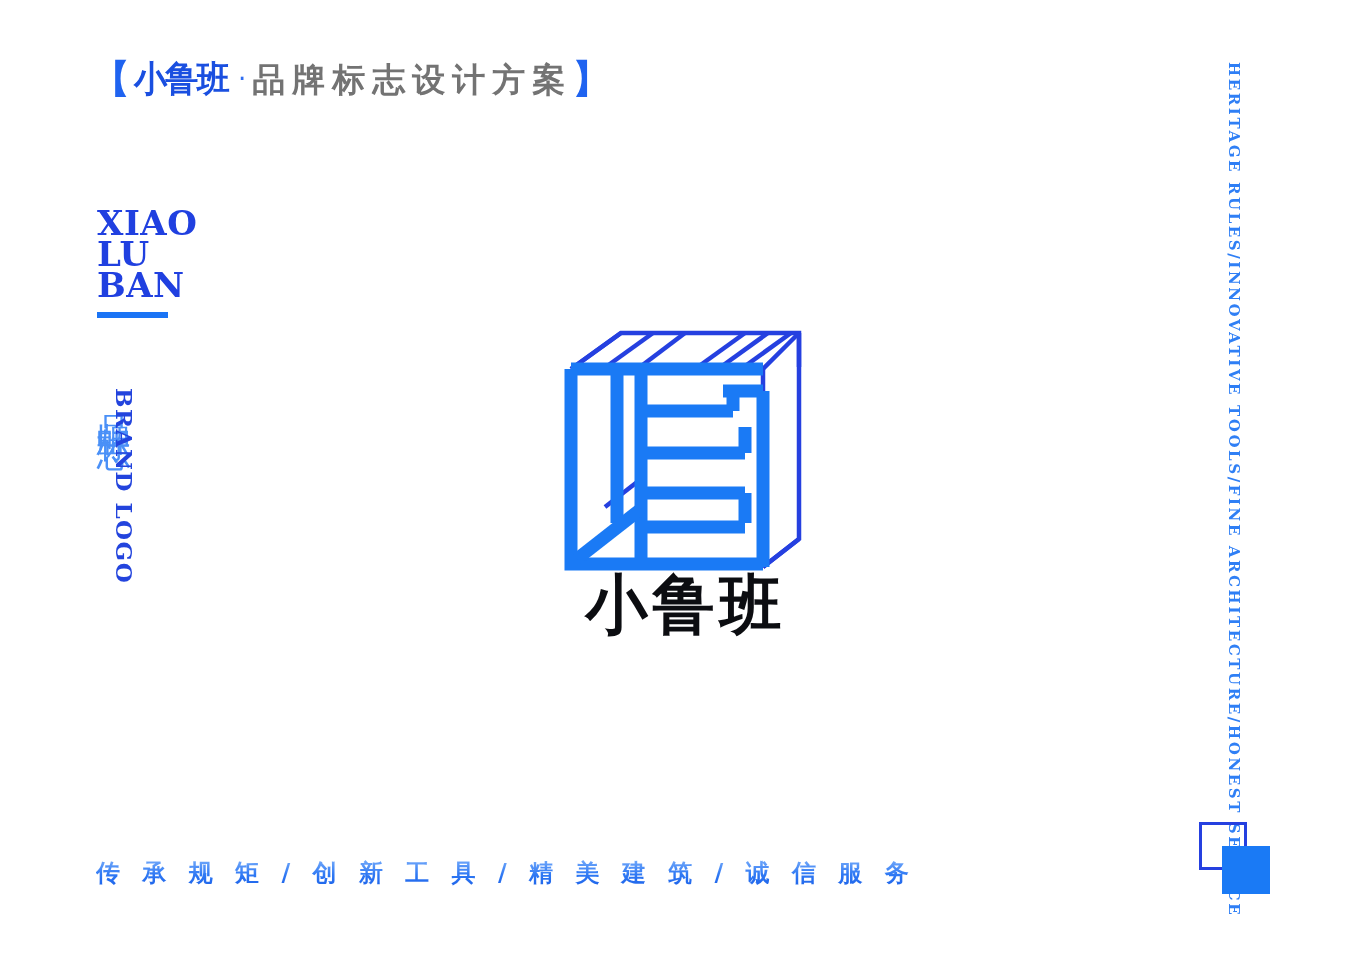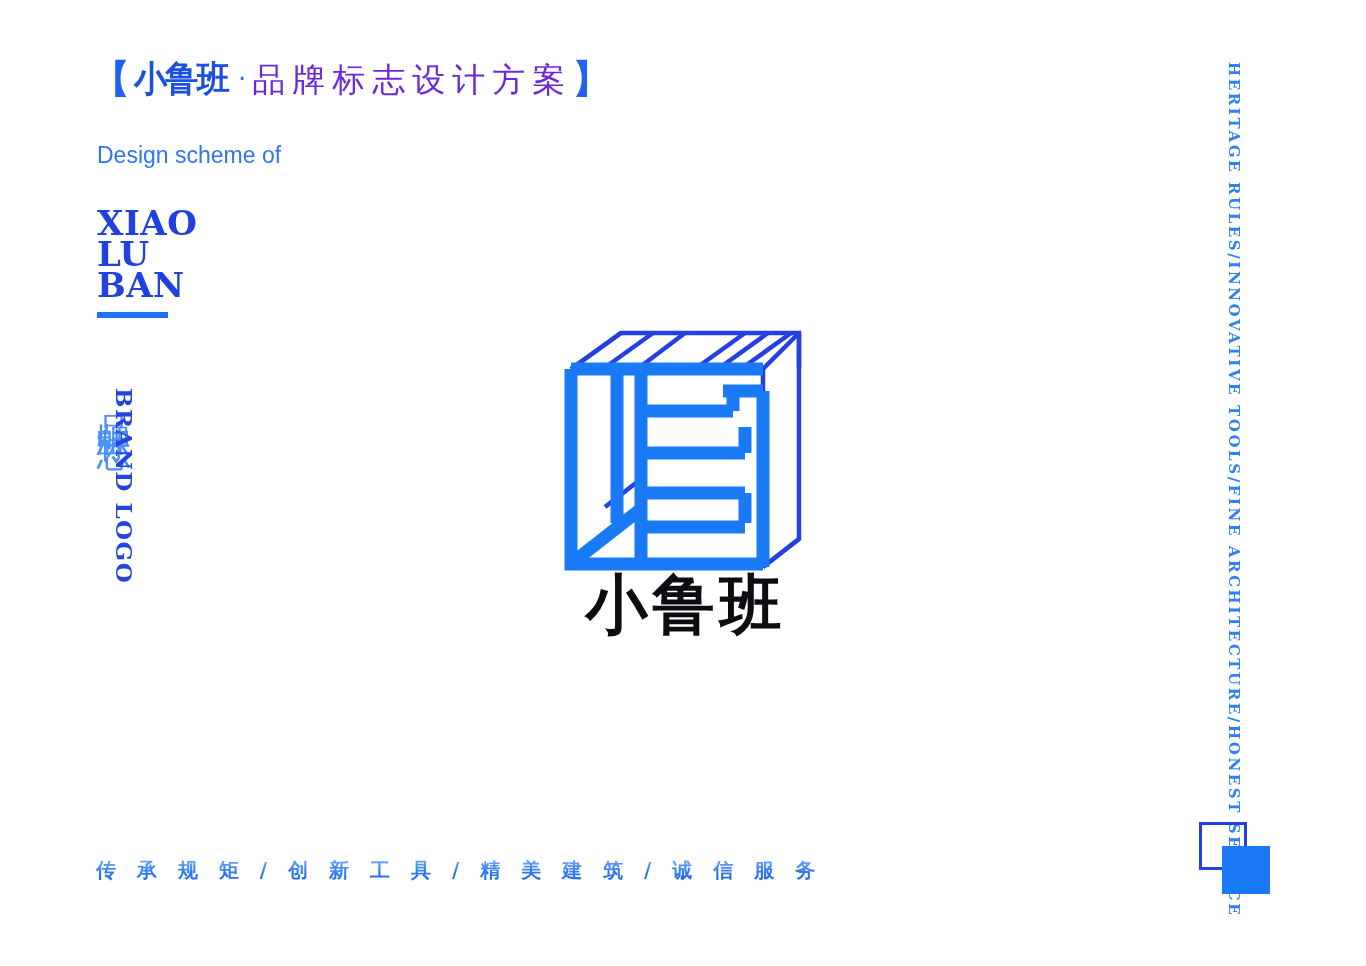--- a/index.html
+++ b/index.html
@@ -45,22 +45,22 @@
   #header-title .dot {
     font-family: "DejaVu Sans", sans-serif;
     font-size: 26px;
     color: #2f6ef2;
     vertical-align: middle;
     padding: 0 6px;
   }
   #header-title .sub-cn {
     font-family: "DejaVu Serif", "Liberation Serif", serif;
     font-size: 33px;
-    font-weight: 400;
-    color: #6d28d9;
+    font-weight: 700;
+    color: #737373;
     letter-spacing: 7px;
     vertical-align: middle;
   }
 
   
   #intro-en {
     position: absolute;
     left: 97px;
     top: 140px;
     font-family: "Liberation Sans", sans-serif;
@@ -162,21 +162,21 @@
     transform: scaleY(1.05);
     transform-origin: center top;
   }
 
   
   #tagline {
     position: absolute;
     left: 96px;
     top: 857px;
     font-family: "DejaVu Serif", "Liberation Serif", serif;
-    font-size: 20px;
+    font-size: 24px;
     font-weight: 700;
     letter-spacing: 7px;
     white-space: nowrap;
     background: linear-gradient(180deg, #7fb2fb 0%, #2f79f4 55%, #1a5fe8 100%);
     -webkit-background-clip: text;
     background-clip: text;
     color: transparent;
   }
 
   
@@ -202,21 +202,20 @@
 </head>
 <body>
 
 <div id="page">
 
   <div id="header-title">
     <span class="brk">【</span><span class="brand-cn">小鲁班</span><span class="dot">·</span><span class="sub-cn">品牌标志设计方案</span><span class="brk">】</span>
   </div>
 
   <div id="intro-en">
-    <div>Design scheme of</div>
   </div>
 
   <div id="intro-pinyin">
     <div>XIAO</div>
     <div>LU</div>
     <div>BAN</div>
   </div>
 
   <div id="intro-rule"></div>
 

